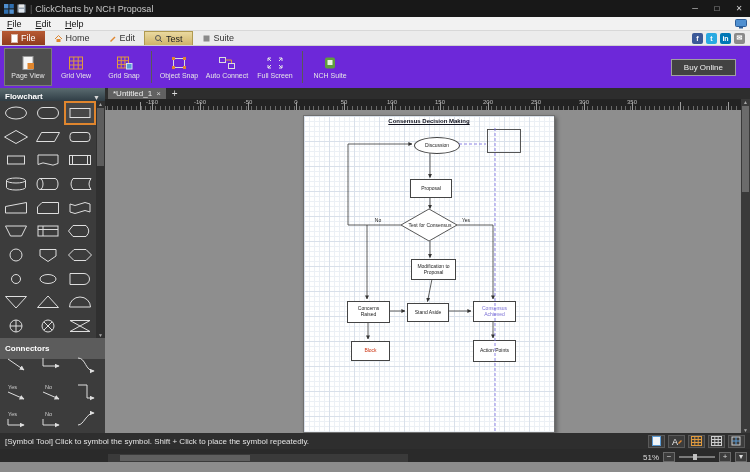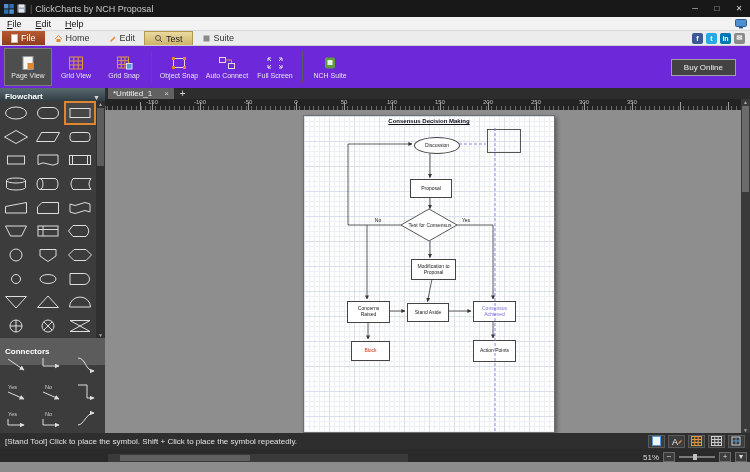--- a/index.html
+++ b/index.html
@@ -34,28 +34,28 @@
 
 .sidebar{position:absolute;left:0;top:88px;width:105px;height:345px;background:#3c3c3c}
 .sb-header{height:13px;background:linear-gradient(#5a6b70,#303e46);color:#fff;font-weight:bold;font-size:8px;display:flex;align-items:flex-end;padding:0 5px}
 .chev{margin-left:auto;color:#d8d8d8;font-size:7px}
 .shape-grid{position:absolute;top:13px;left:0;width:96px;height:237px;display:grid;grid-template-columns:repeat(3,32px);grid-auto-rows:23.7px}
 .cell{display:flex;align-items:center;justify-content:center}
 .cell.sel{outline:2px solid #e0862e;outline-offset:-2px;background:#474747}
 .shp{stroke:#dedede;fill:none;stroke-width:1}
 .sb-scroll{position:absolute;top:13px;right:0;width:9px;height:237px;background:#303030;display:flex;flex-direction:column;align-items:center;font-size:5px;color:#a8a8a8}
 .sb-thumb{width:7px;height:58px;background:#5d5d5d;margin:1px 0 auto 0}
-.conn-header{position:absolute;top:250px;left:0;width:105px;height:27px;background:#5c5c5c;color:#fff;font-weight:bold;font-size:8px;display:flex;align-items:center;padding:0 5px}
+.conn-header{position:absolute;top:250px;left:0;width:105px;height:21px;background:#5c5c5c;color:#fff;font-weight:bold;font-size:8px;display:flex;align-items:center;padding:0 5px}
 .conn-grid{position:absolute;top:263px;left:0;width:105px;height:82px;display:grid;grid-template-columns:repeat(3,35px);grid-auto-rows:27px}
 .con{stroke:#dedede;fill:none;stroke-width:1}
 .con text{fill:#d0d0d0;stroke:none;font-size:5.5px;font-family:"Liberation Sans",sans-serif}
 
 .canvas-col{position:absolute;left:105px;top:88px;width:645px;height:345px}
 .doctabs{height:11px;background:#2d2d2d;display:flex;align-items:center}
-.doctab{margin-left:3px;height:11px;background:#616161;color:#f0f0f0;font-size:8px;display:flex;align-items:center;padding:0 5px;gap:12px}
+.doctab{margin-left:3px;height:11px;background:#616161;color:#f0f0f0;font-size:8px;display:flex;align-items:center;padding:0 5px;gap:4px}
 .doctab .x{color:#cfcfcf}
 .newtab{color:#ddd;font-size:10px;margin-left:6px}
 .ruler{position:absolute;top:11px;left:0;width:636px;height:11px;background:#232323;overflow:hidden}
 .ruler::before{content:"";position:absolute;left:0;right:0;bottom:0;height:4px;background:repeating-linear-gradient(90deg,#6a6a6a 0 1px,transparent 1px 4.8px);background-position-x:2px}
 .ruler::after{content:"";position:absolute;left:0;right:0;bottom:0;height:8px;background:repeating-linear-gradient(90deg,#9d9d9d 0 1px,transparent 1px 48px);background-position-x:47px}
 .ruler-label{position:absolute;top:0;transform:translateX(-50%);font-size:6px;color:#bdbdbd}
 .canvas{position:absolute;top:22px;left:0;width:636px;height:323px;background:#8e8e8e;overflow:hidden}
 .vscroll{position:absolute;top:11px;right:0;width:9px;height:334px;background:#3a3a3a;display:flex;flex-direction:column;align-items:center;font-size:5px;color:#a8a8a8}
 .v-thumb{width:7px;height:86px;background:#6b6b6b;margin:1px 0 auto 0}
 
@@ -537,21 +537,21 @@
       </div>
     </div>
     <div class="vscroll">
       <div>▲</div>
       <div class="v-thumb"></div>
       <div>▼</div>
     </div>
   </div>
 
   <div class="statusbar">
-    <span>[Stand Tool] Click to place the symbol.  Shift + Click to place the symbol repeatedly.</span>
+    <span>[Symbol Tool] Click to symbol the symbol.  Shift + Click to place the symbol repeatedly.</span>
     <div class="status-icons">
       <div class="sico">
           <svg width="11" height="10" viewBox="0 0 11 10">
             <rect x="1.5" y="0.5" width="8" height="9" fill="#f0f4f8" stroke="#5b9bd5"></rect>
           </svg>
         </div>
       <div class="sico">
           <svg width="12" height="10" viewBox="0 0 12 10">
             <text x="1" y="8.5" font-size="9" fill="#eee" font-family="Liberation Sans,sans-serif">A</text>
             <path d="M8,8 L11,5 L10,4 L7,7 Z" fill="#e0862e"></path>

